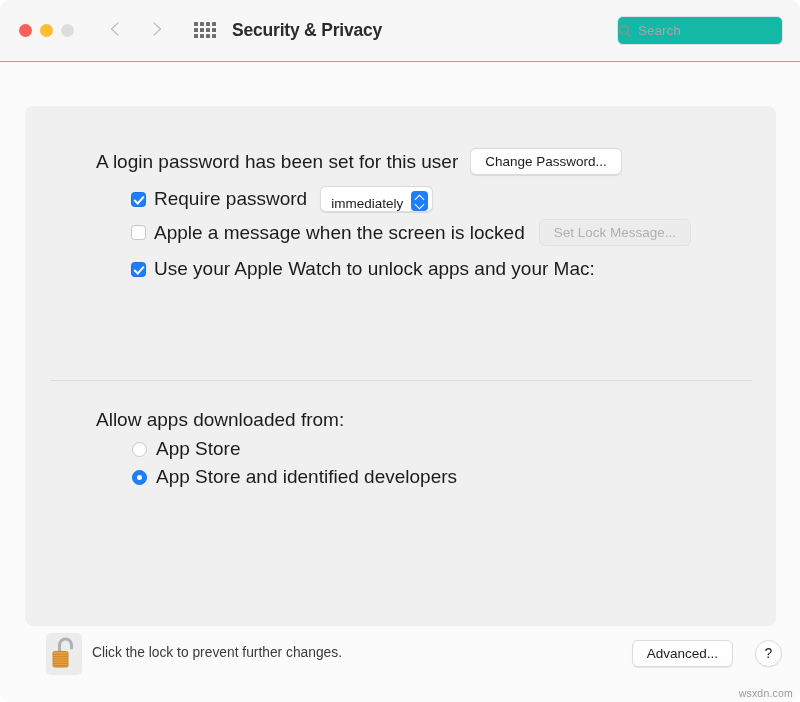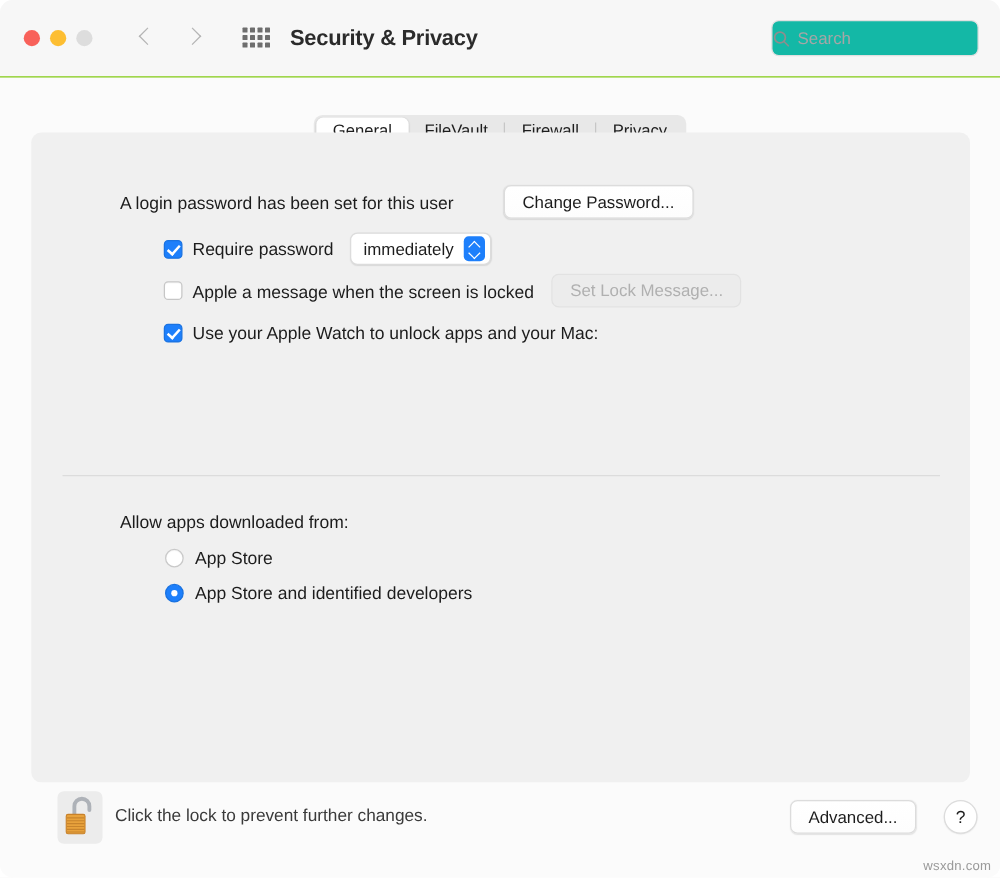--- a/index.html
+++ b/index.html
@@ -157,21 +157,21 @@
     position: absolute;
     left: 25px; top: 106px;
     width: 751px; height: 520px;
     background: #f0f0f0;
     border-radius: 8px;
   }
 
   .row { position: absolute; display: flex; align-items: center; }
 
   .lbl {
-    font-size: 14px;
+    font-size: 19px;
     color: #1c1c1c;
     white-space: nowrap;
   }
 
   
   .btn {
     background: linear-gradient(#ffffff, #fdfdfd);
     border: 1px solid #dcdcdc;
     border-radius: 6px;
     font-family: "Liberation Sans", sans-serif;
@@ -240,21 +240,21 @@
     position: absolute;
     left: 4px; top: 4px;
     width: 5px; height: 5px;
     border-radius: 50%;
     background: #ffffff;
   }
 
   
   .popup {
     display: flex;
-    align-items: center;
+    align-items: flex-end;
     background: #ffffff;
     border: 1px solid #dcdcdc;
     border-radius: 6px;
     height: 26px;
     padding: 0 4px 0 10px;
     box-shadow: 0 0.5px 1px rgba(0,0,0,0.10);
     cursor: default;
   }
   .popup .pv {
     font-size: 13.5px;
@@ -375,36 +375,26 @@
 
     <div id="search-box">
       <svg width="14" height="14" viewBox="0 0 14 14">
         <circle cx="6" cy="6" r="4.3" fill="none" stroke="#8e8e8e" stroke-width="1.4"></circle>
         <line x1="9.2" y1="9.2" x2="12.6" y2="12.6" stroke="#8e8e8e" stroke-width="1.4" stroke-linecap="round"></line>
       </svg>
       <input id="search-input" type="text" placeholder="Search" style="">
     </div>
   </div>
 
-  <div id="tabbar">
-    <div class="tabs">
-      <div class="tab active">General</div>
-      <div class="tab">FileVault</div>
-      <div class="tab-sep"></div>
-      <div class="tab">Firewall</div>
-      <div class="tab-sep"></div>
-      <div class="tab">Privacy</div>
-    </div>
-  </div>
 
   <div id="panel">
 
     <div class="row" style="left:71px; top:42px;">
       <span class="lbl">A login password has been set for this user</span>
-      <button class="btn" style="margin-left:40px;">Change Password...</button>
+      <button class="btn" style="margin-left:12px;">Change Password...</button>
     </div>
 
     <div class="row" style="left:106px; top:80px;">
       <span class="cb on"></span>
       <span class="lbl" style="margin-left:8px;">Require password</span>
       <div class="popup" style="margin-left:13px;">
         <span class="pv">immediately</span>
         <span class="arrows"></span>
       </div>
     </div>

